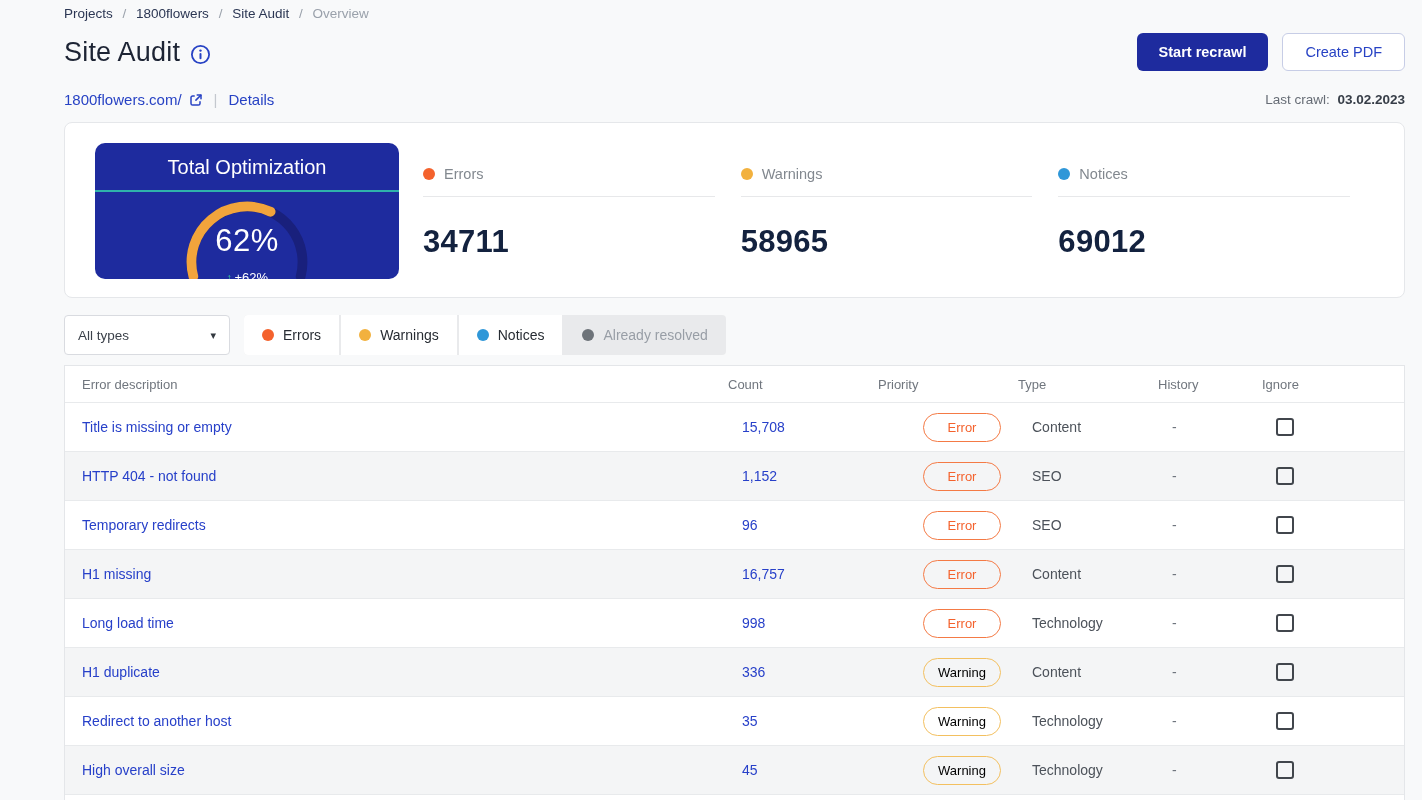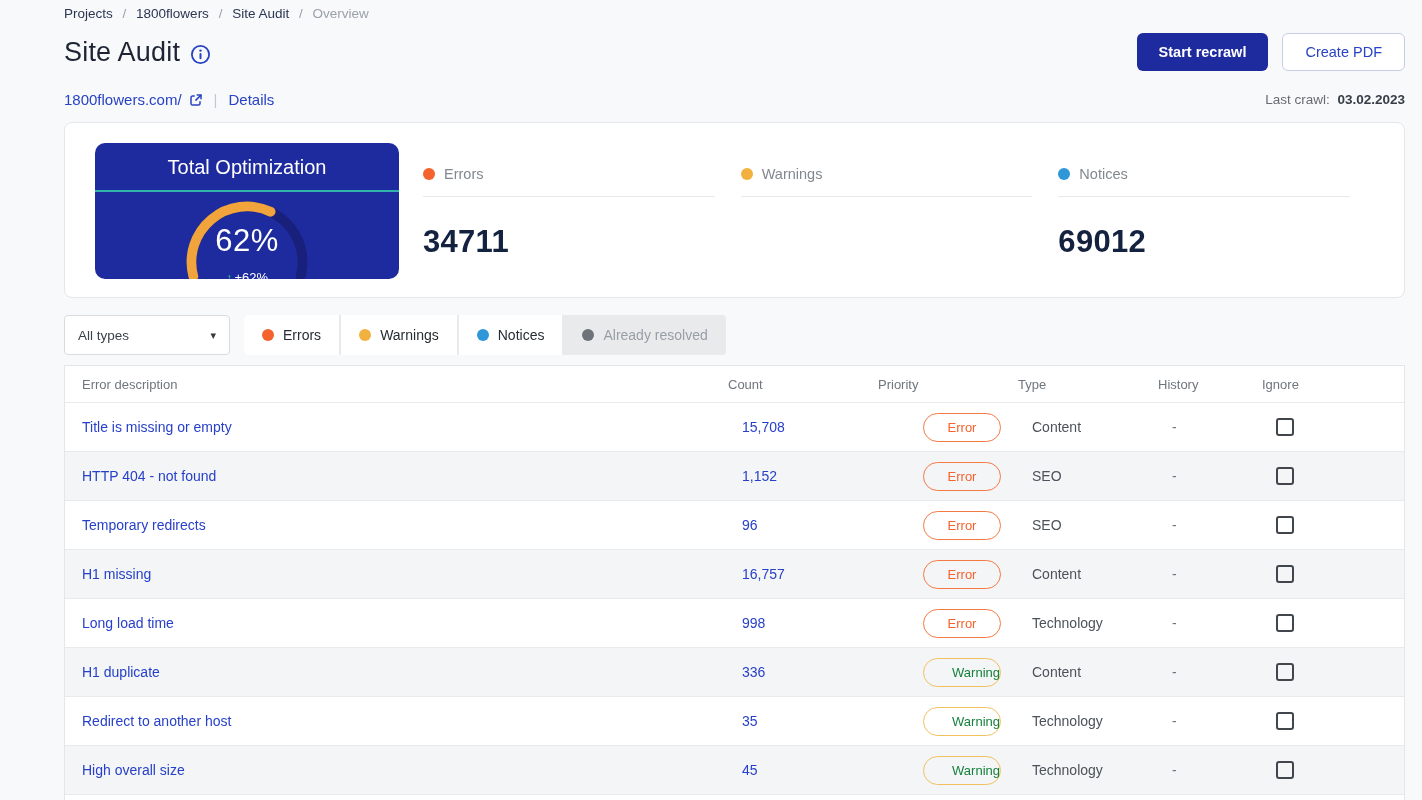--- a/index.html
+++ b/index.html
@@ -76,21 +76,21 @@
   .c-desc { flex:1; padding-right:10px; }
   .c-count { width:150px; }
   .c-priority { width:140px; display:flex; justify-content:center; }
   .c-type { width:140px; color:#4c525a; }
   .c-history { width:90px; color:#6f757e; }
   .c-ignore { width:125px; display:flex; }
   .link-blue { color:#2740c9; cursor:pointer; }
   .badge { width:78px; text-align:center; padding:6px 0; border-radius:16px; font-size:13px;
            background:transparent; border:1px solid; cursor:default; }
   .badge-error { color:#f4622d; border-color:#f47a45; }
-  .badge-warning { color:#15803d; border-color:#f3c060;text-align:right; }
+  .badge-warning { color:#000000; border-color:#f3c060; }
   .checkbox { width:18px; height:18px; border:2px solid #41464c; border-radius:3px;
               margin-left:14px; background:transparent; cursor:pointer; }
 </style>
 </head>
 <body>
 
 <div class="content">
 
   <nav class="breadcrumb">
     <span class="crumb">Projects</span>
@@ -157,20 +157,21 @@
       <span class="stat-label">Errors</span>
     </div>
     <div class="stat-value">34711</div>
   </div>
 
   <div class="stat">
     <div class="stat-head">
       <span class="dot stat-dot" style="background: rgb(242, 177, 62);"></span>
       <span class="stat-label">Warnings</span>
     </div>
+    <div class="stat-value">58965</div>
   </div>
 
   <div class="stat">
     <div class="stat-head">
       <span class="dot stat-dot" style="background: rgb(47, 151, 216);"></span>
       <span class="stat-label">Notices</span>
     </div>
     <div class="stat-value">69012</div>
   </div>
 </div>

